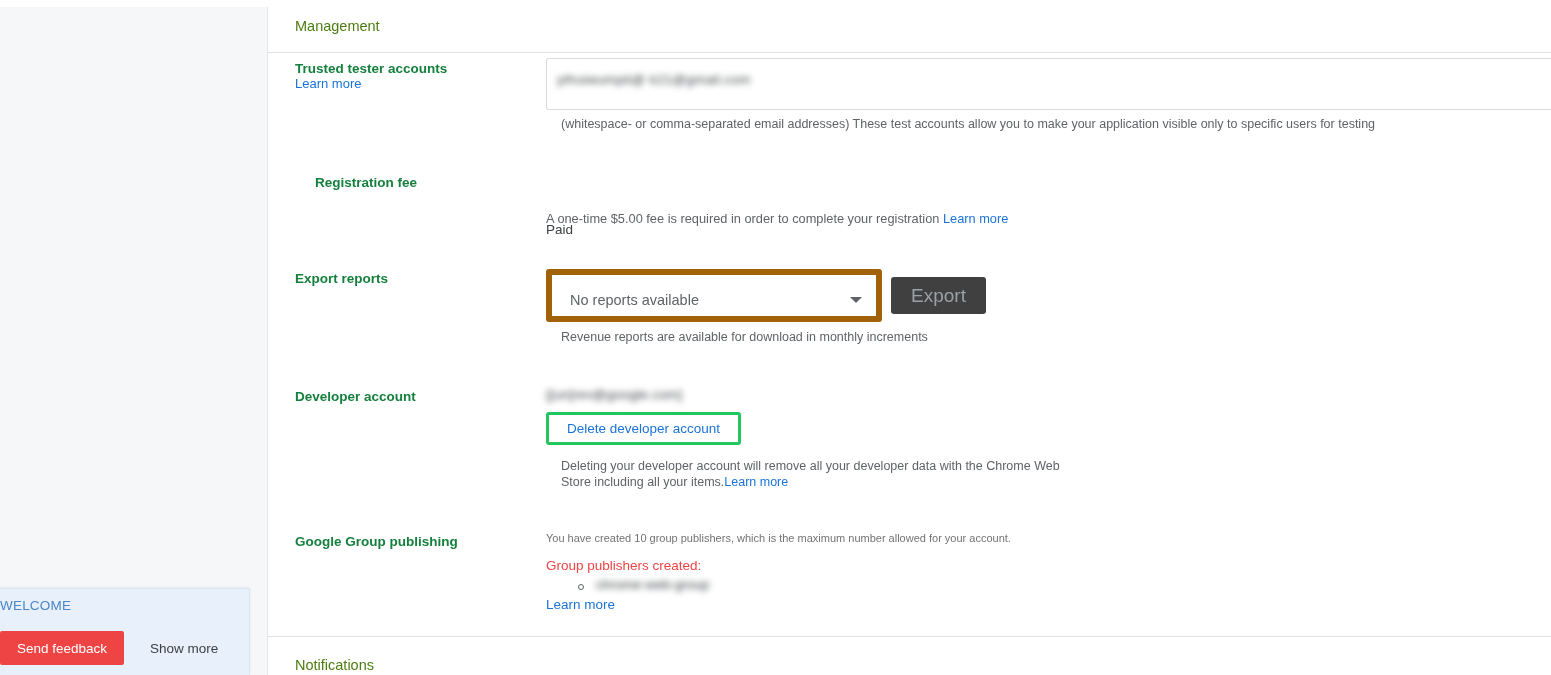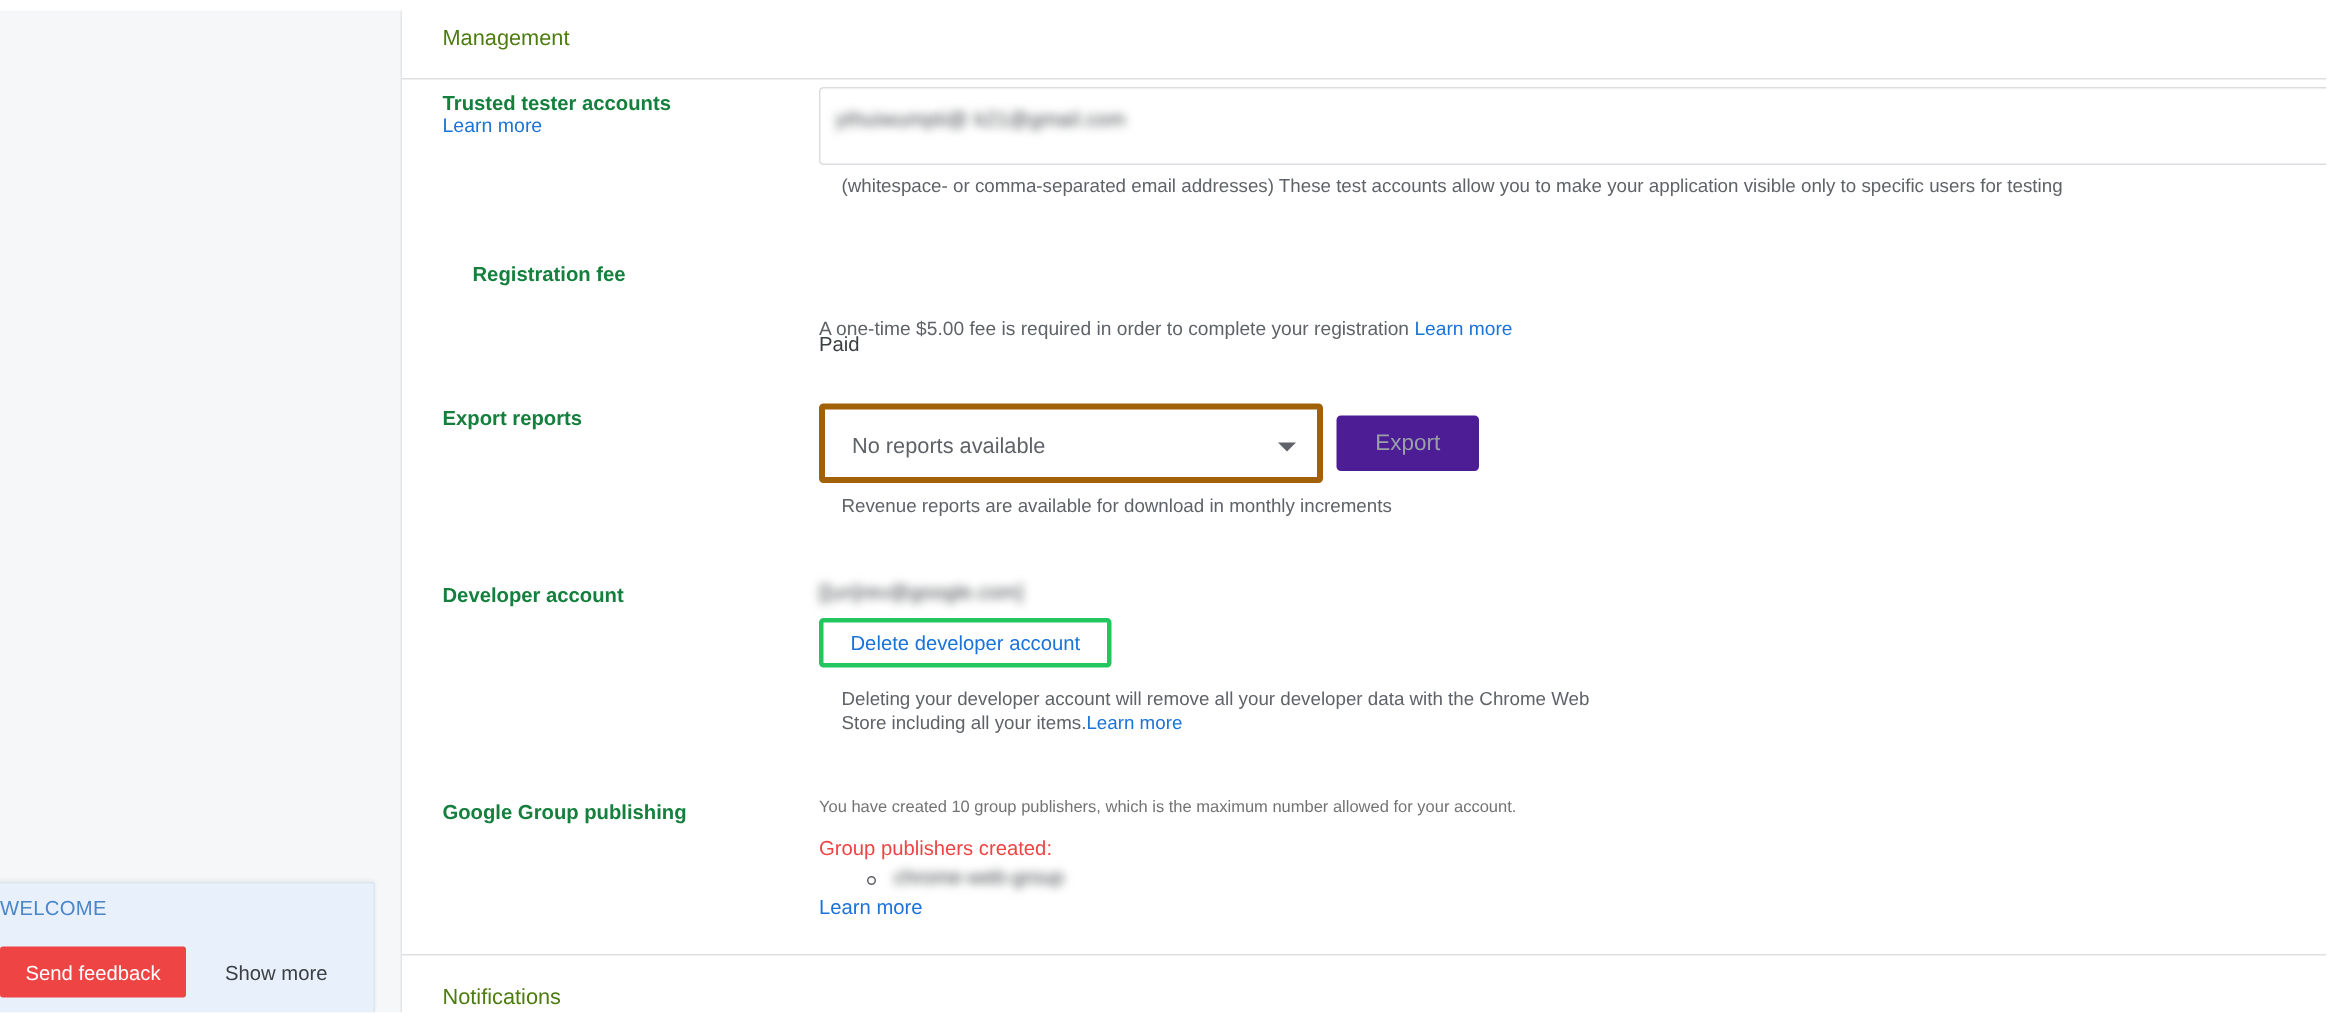--- a/index.html
+++ b/index.html
@@ -172,21 +172,21 @@
     color: #5f6368;
   }
   #fee-helper a { color: #1a73d9; text-decoration: none; cursor: pointer; }
 
   
   #label-revenue { top: 270px; }
   .select-box {
     position: absolute;
     left: 278px; top: 269px;
     width: 336px; height: 53px;
-    border: 4px solid #a16207;
+    border: 6px solid #a16207;
     border-radius: 3px;
     background: #ffffff;
     cursor: pointer;
   }
   .select-value {
     position: absolute;
     left: 18px; top: 17px;
     font-size: 14.5px;
     color: #5f6368;
   }
@@ -195,25 +195,25 @@
     right: 14px; top: 22px;
     width: 0; height: 0;
     border-left: 6px solid transparent;
     border-right: 6px solid transparent;
     border-top: 6px solid #5f6368;
   }
   .export-btn {
     position: absolute;
     left: 623px; top: 277px;
     width: 95px; height: 37px;
-    background: #4c1d95;
+    background: #404040;
     border: none;
     border-radius: 3px;
     color: #9aa0a6;
-    font-size: 15px;
+    font-size: 19px;
     font-family: "Liberation Sans", sans-serif;
     cursor: default;
   }
   #revenue-helper { left: 293px; top: 329px; }
 
   
   #label-dev { top: 388px; }
   #dev-email {
     left: 278px; top: 387px;
     letter-spacing: .2px;

